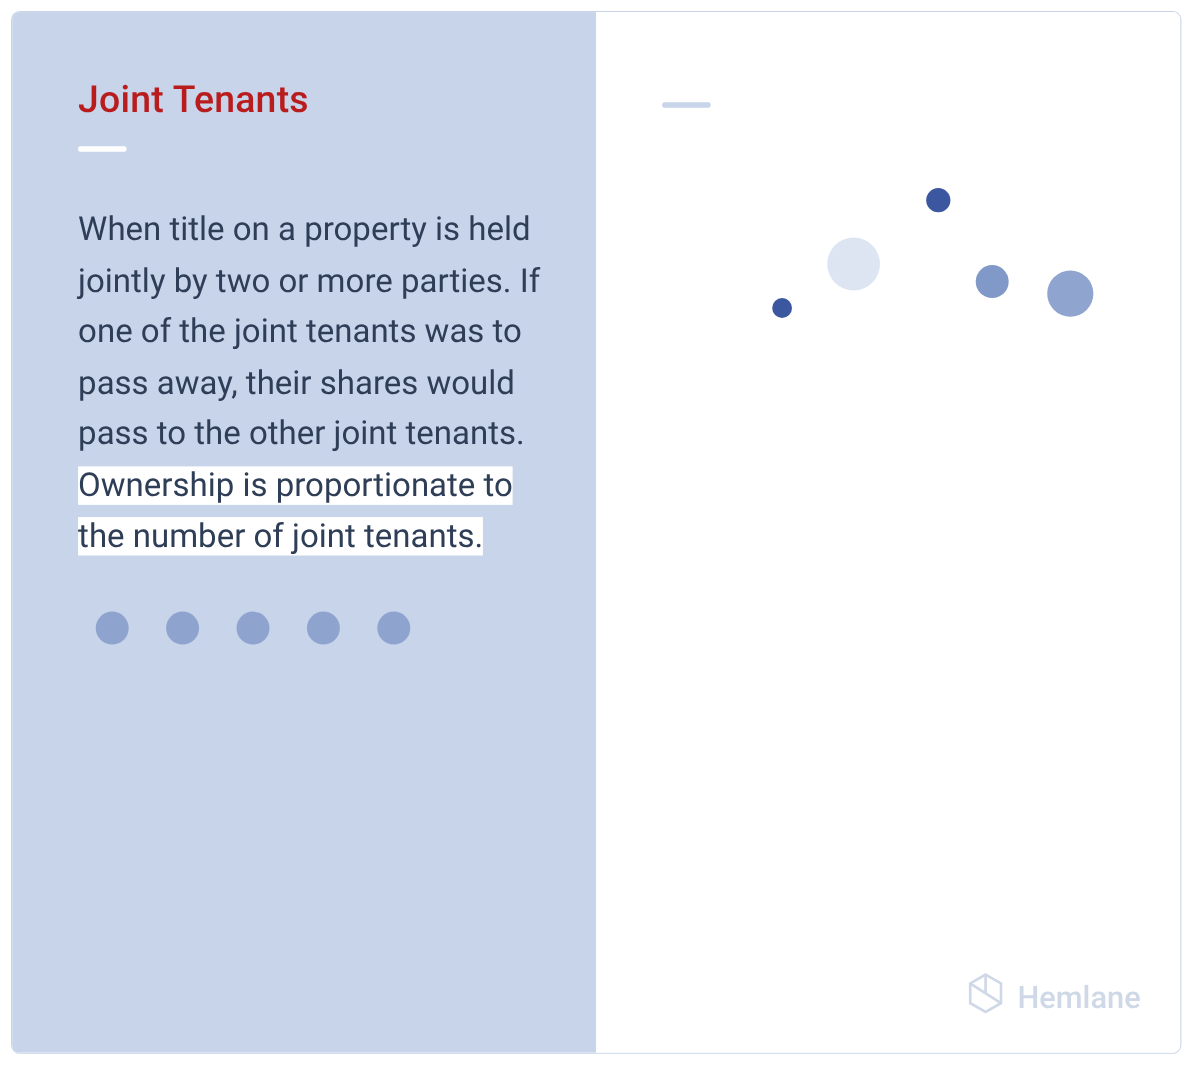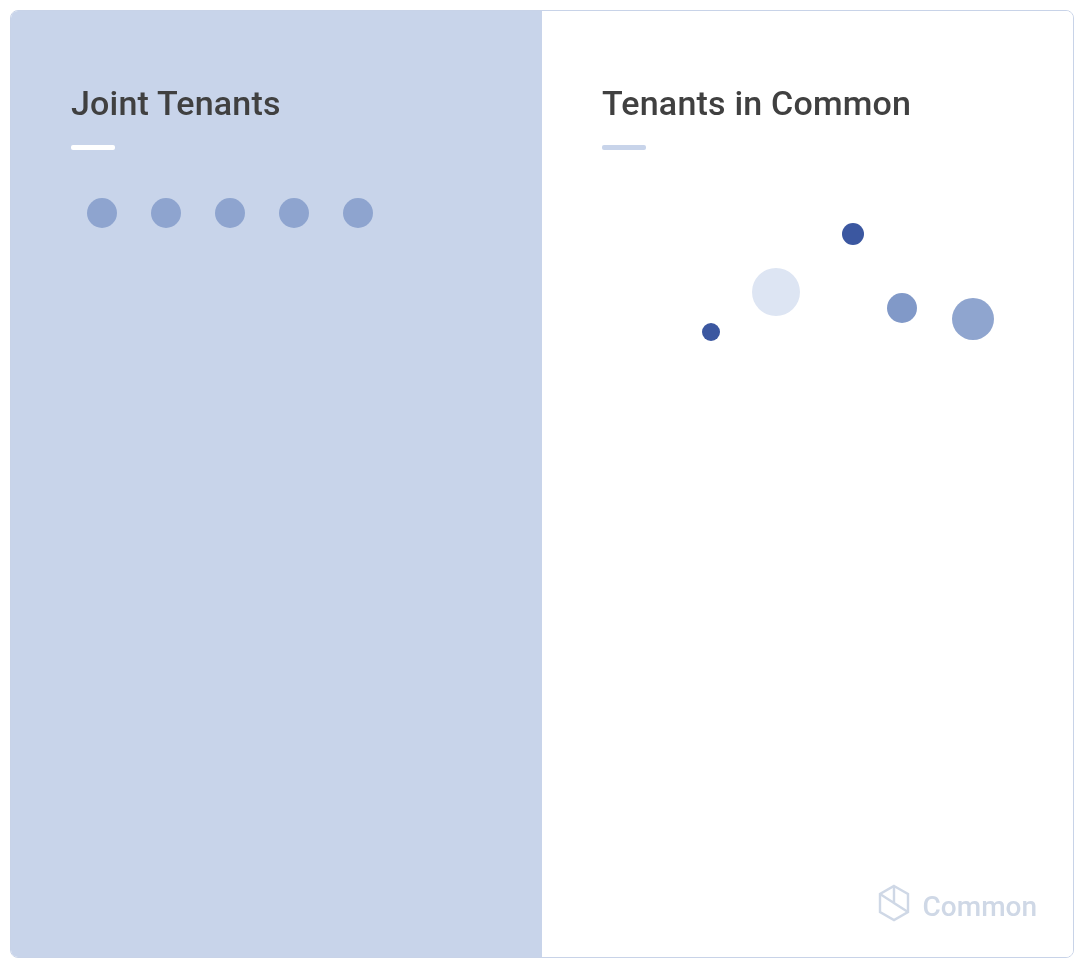--- a/index.html
+++ b/index.html
@@ -26,23 +26,22 @@
   }
   .panel-left {
     background: #c8d4ea;
   }
   .panel-right {
     background: #ffffff;
   }
   .heading {
     font-size: 34px;
     font-weight: 500;
-    color: #404040;
+    color: #b91c1c;
     letter-spacing: 0.2px;
-    margin-top: 12px;
   }
   .divider {
     width: 44px;
     height: 5px;
     margin-top: 22px;
     margin-bottom: 48px;
     border-radius: 2px;
   }
   .panel-left .divider { background: #ffffff; }
   .panel-right .divider { background: #c8d4ea; }
@@ -94,44 +93,46 @@
   .brand svg { width: 34px; height: 38px; }
 </style>
 </head>
 <body>
 
 <div class="card">
 
   <div class="panel panel-left">
     <h2 class="heading">Joint Tenants</h2>
     <div class="divider"></div>
+    <p class="body-text">
+      <span>When title on a property is held jointly by two or more parties. If one of the joint tenants was to pass away, their shares would pass to the other joint tenants. </span><span class="hl-white">Ownership is proportionate to the number of joint tenants.</span>
+    </p>
     <div class="dots-row">
       <div class="dot-equal"></div>
       <div class="dot-equal"></div>
       <div class="dot-equal"></div>
       <div class="dot-equal"></div>
       <div class="dot-equal"></div>
     </div>
   </div>
 
   <div class="panel panel-right">
-    <h2 class="heading">Tenants in Common</h2>
     <div class="divider"></div>
     <div class="scatter">
       <div class="d d1"></div>
       <div class="d d2"></div>
       <div class="d d3"></div>
       <div class="d d4"></div>
       <div class="d d5"></div>
     </div>
 
     <div class="brand">
       <span>
         <svg viewBox="0 0 34 38" fill="none" stroke="#cfd8e6" stroke-width="2.4">
           <path d="M17 2 L31 10 L31 28 L17 36 L3 28 L3 10 Z"></path>
           <path d="M17 2 L17 19 L31 28 M17 19 L3 10"></path>
         </svg>
       </span>
-      <span>Common</span>
+      <span>Hemlane</span>
     </div>
   </div>
 
 </div>
 
 </body></html>

